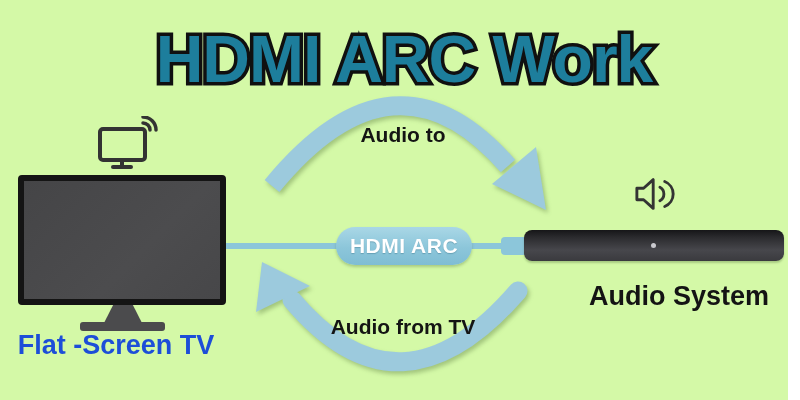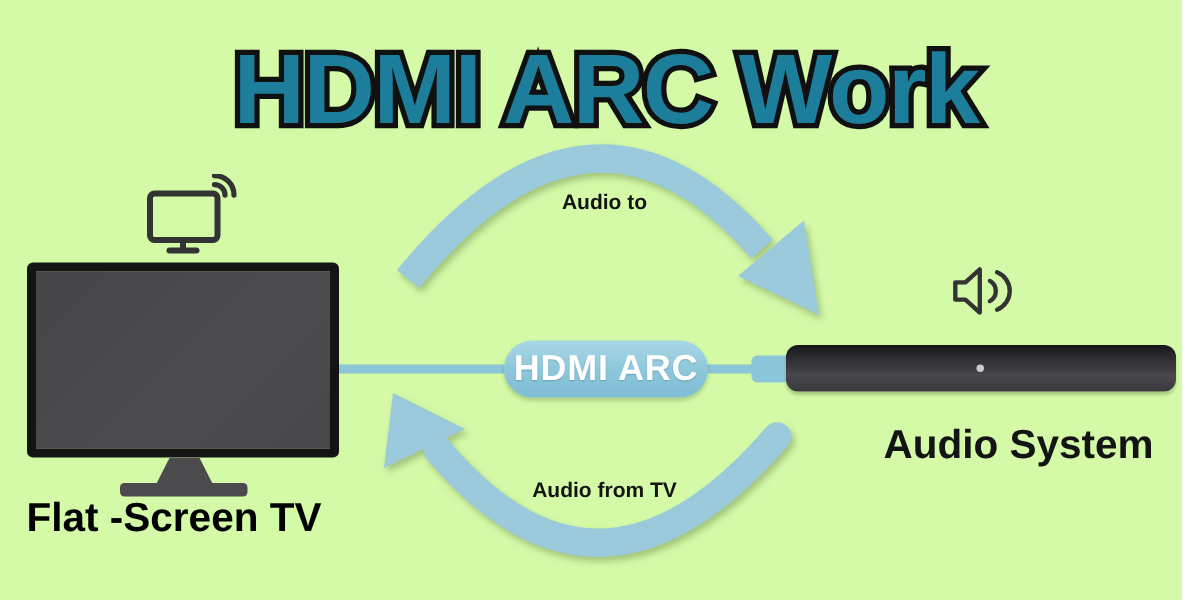--- a/index.html
+++ b/index.html
@@ -39,36 +39,36 @@
     left:104px;top:305px;width:38px;height:18px;
     background:#4b4b4d;
     clip-path:polygon(24% 0,76% 0,100% 100%,0 100%);
   }
   .tv-stand-base{
     left:80px;top:322px;width:85px;height:9px;
     background:#4b4b4d;border-radius:3px;
   }
   .tv-label{
     left:0;top:330px;width:232px;
-    text-align:center;font-size:27px;font-weight:bold;color:#000000;
+    text-align:center;font-size:27px;font-weight:bold;color:#1d4ed8;
   }
 
   
   .smarttv-icon{left:96px;top:116px;width:64px;height:56px;}
 
   
   .pill{
     left:336px;top:227px;width:136px;height:38px;
     border-radius:19px;
     background:linear-gradient(180deg,#a9d7e6 0%,#8cc6da 55%,#7fbdd4 100%);
     box-shadow:0 2px 3px rgba(70,100,45,.3);
     display:flex;align-items:center;justify-content:center;
   }
   .pill span{
-    color:#ffffff;font-size:24px;font-weight:bold;letter-spacing:.5px;
+    color:#ffffff;font-size:21px;font-weight:bold;letter-spacing:.5px;
     text-shadow:0 1px 1px rgba(0,60,80,.25);
   }
 
   
   .soundbar{
     left:524px;top:230px;width:260px;height:31px;
     border-radius:8px;
     background:linear-gradient(180deg,#161618 0%,#2c2c2f 25%,#47474c 65%,#3a3a3e 100%);
     box-shadow:0 2px 2px rgba(70,100,45,.3);
   }
@@ -79,21 +79,21 @@
   .audio-label{
     left:574px;top:281px;width:210px;
     text-align:center;font-size:27px;font-weight:bold;color:#141414;
   }
 
   
   .speaker-icon{left:634px;top:174px;width:48px;height:40px;}
 
   
   .flow-label{
-    text-align:center;font-weight:bold;color:#141414;font-size:14px;line-height:27px;
+    text-align:center;font-weight:bold;color:#141414;font-size:21px;line-height:27px;
   }
   .flow-top{left:290px;top:121px;width:226px;}
   .flow-bottom{left:290px;top:313px;width:226px;text-align:center;}
 </style>
 </head>
 <body>
 
 <div class="stage">
 
   <svg class="abs flow-svg" viewBox="0 0 800 400">

